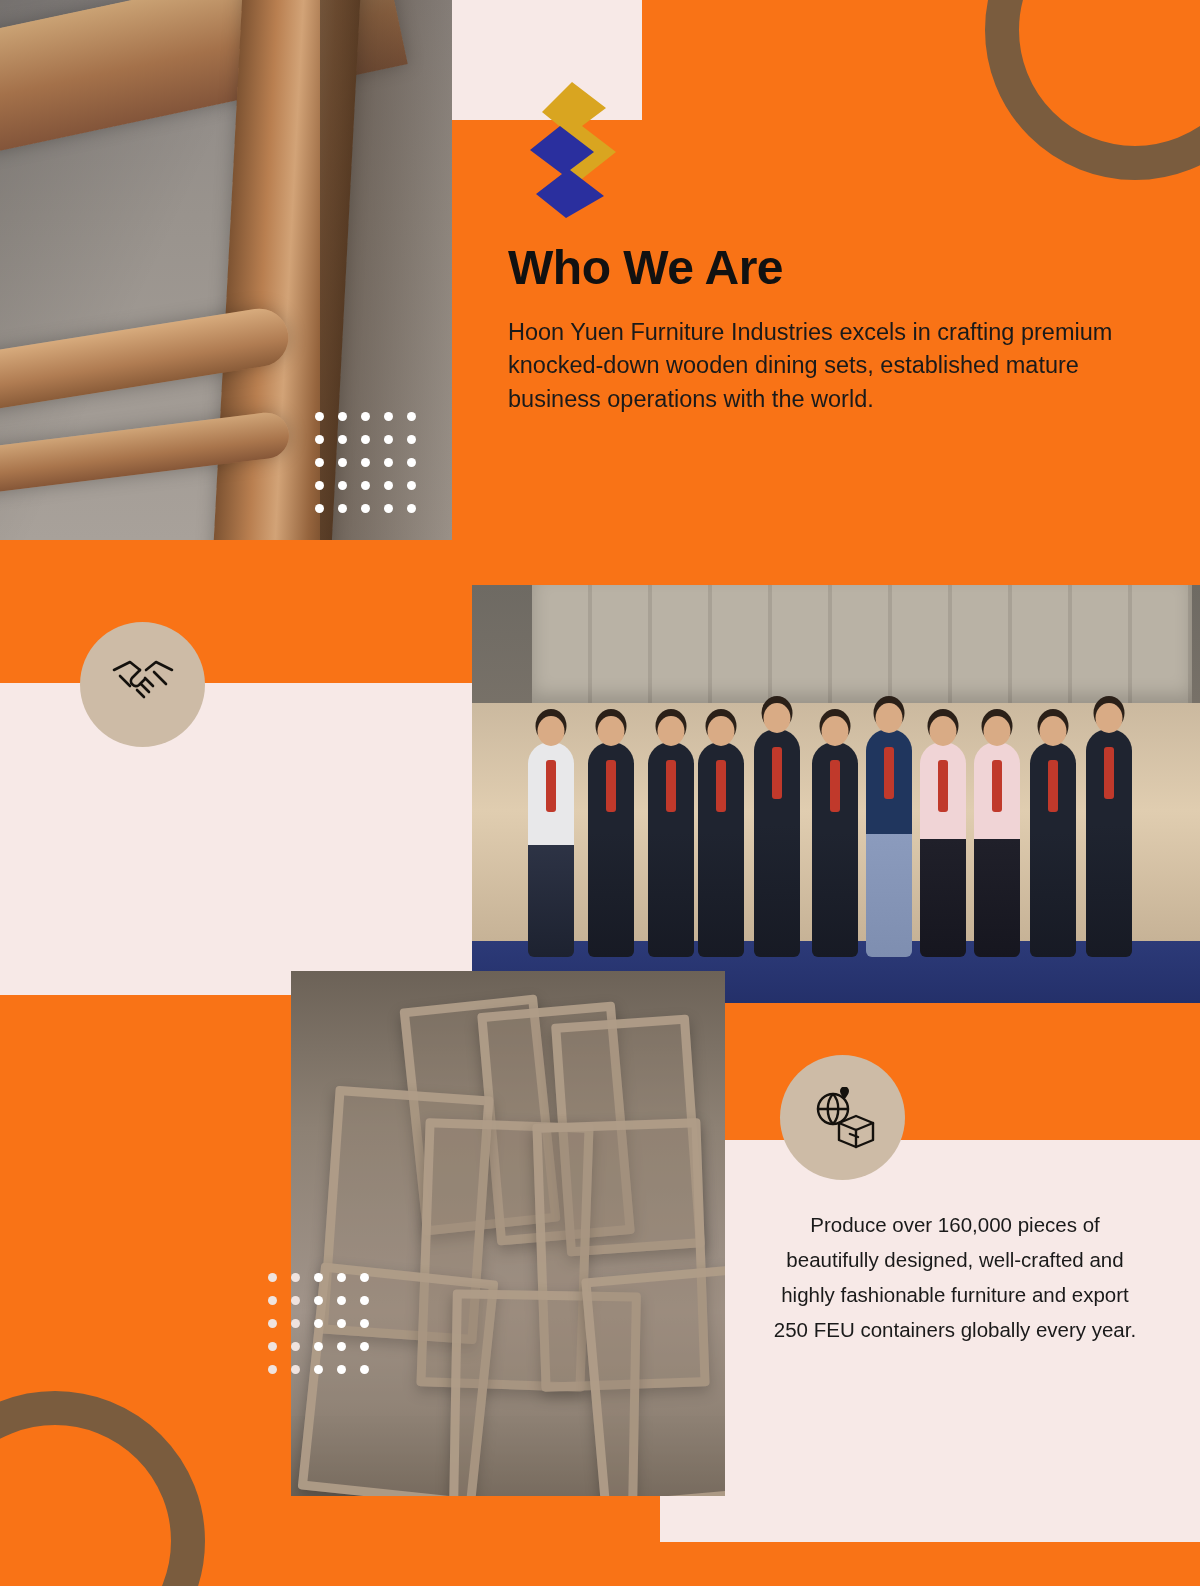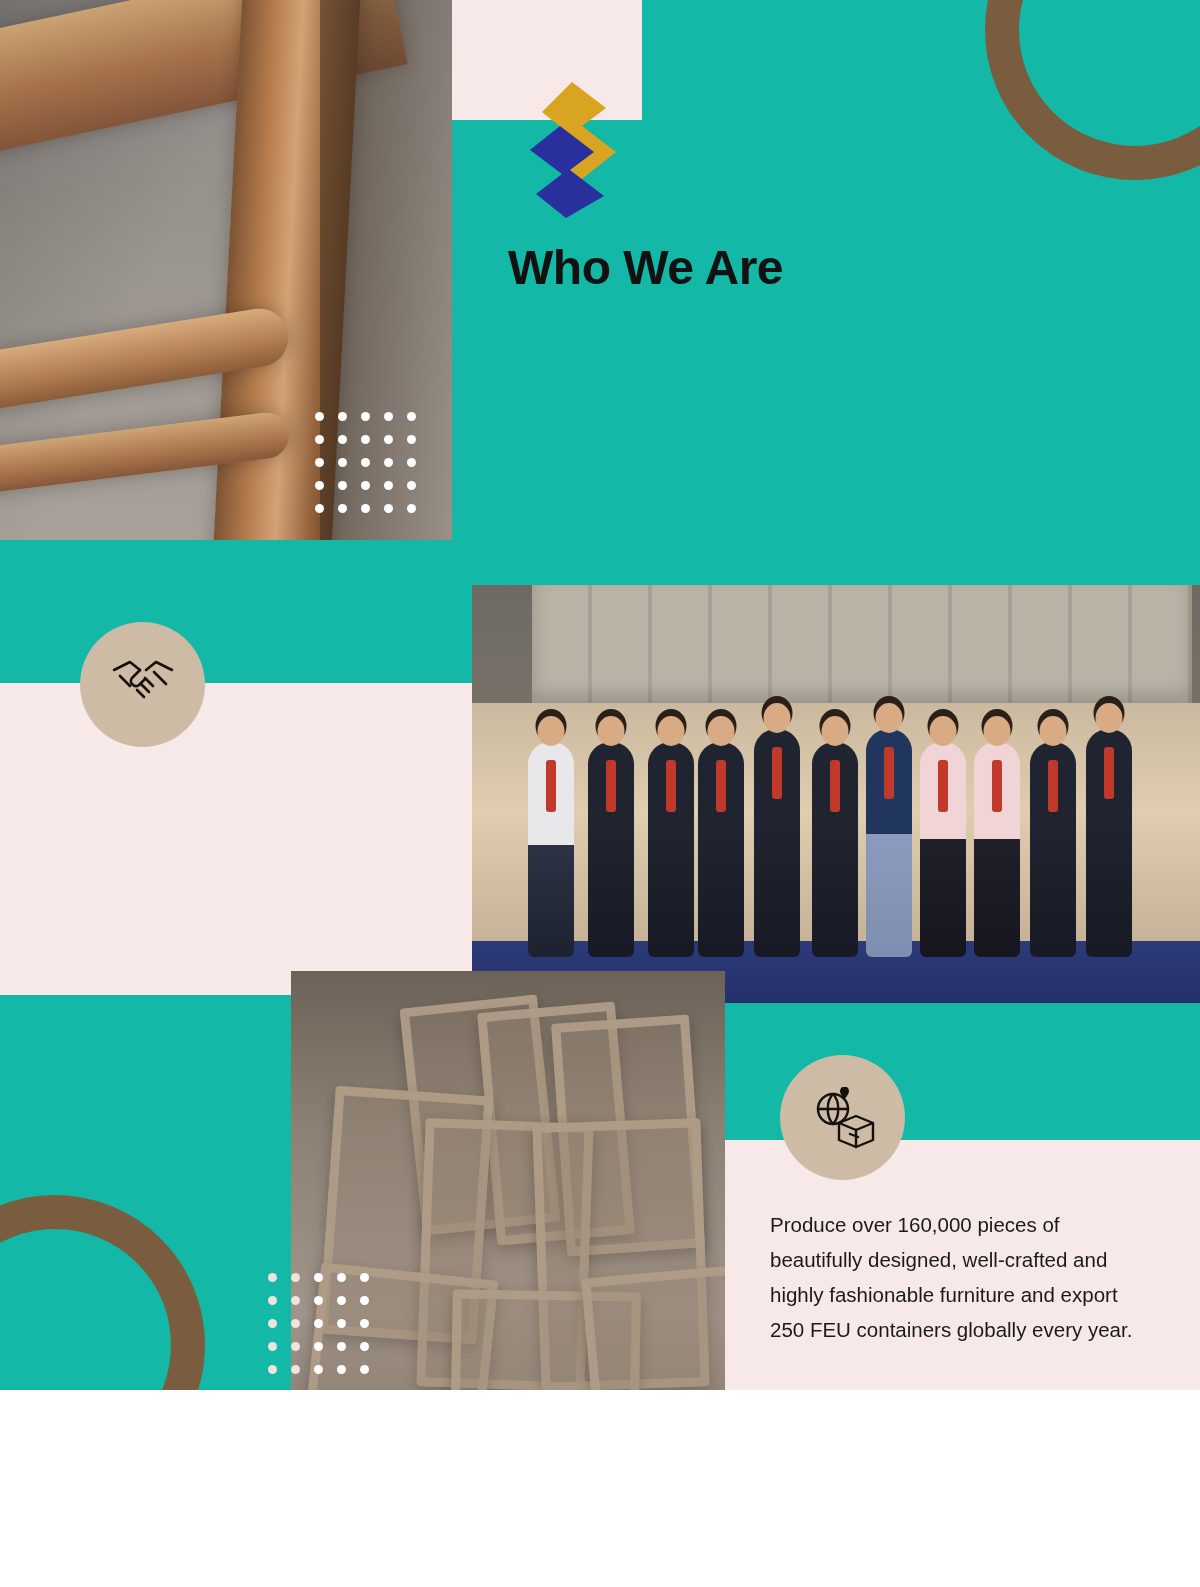--- a/index.html
+++ b/index.html
@@ -7,23 +7,23 @@
     padding: 0;
     background: #ffffff;
   }
   body {
     font-family: "Liberation Sans", sans-serif;
     -webkit-font-smoothing: antialiased;
   }
   .page {
     position: relative;
     width: 1200px;
-    height: 1390px;
+    height: 1586px;
     overflow: hidden;
-    background: #14b8a6;
+    background: #f97316;
   }
 
   
   .ring {
     position: absolute;
     border-radius: 50%;
     border-style: solid;
     box-sizing: border-box;
   }
   .ring-top-right {
@@ -274,20 +274,21 @@
   }
   .body-right {
     position: absolute;
     left: 770px;
     top: 1208px;
     width: 370px;
     font-size: 20.5px;
     line-height: 1.7;
     color: #1a1a1a;
     margin: 0;
+    text-align: center;
   }
 </style>
 </head>
 <body>
 
 <div class="page">
 
   <div class="pinkblock pink-top"></div>
   <div class="pinkblock pink-mid-left"></div>
   <div class="pinkblock pink-bottom-right"></div>
@@ -330,20 +331,21 @@
   </div>
 
   <div class="logo">
     <svg viewBox="0 0 110 140" width="110" height="140" aria-hidden="true">
       <path d="M52 4 L86 30 L62 48 L96 74 L58 104 L28 80 L54 60 L22 34 Z" fill="#d9a520"></path>
       <path d="M40 48 L74 74 L50 92 L84 118 L46 140 L16 116 L42 96 L10 72 Z" fill="#2a2f9e"></path>
     </svg>
   </div>
 
   <h1 class="headline">Who We Are</h1>
+  <p class="intro">Hoon Yuen Furniture Industries excels in crafting premium knocked-down wooden dining sets, established mature business operations with the world.</p>
 
   <div class="photo photo-team">
     <div class="curtain"></div>
     <div class="team-wall"></div>
     <div class="team-floor"></div>
     <div class="person light" style="left:56px;"></div>
     <div class="person" style="left:116px;"></div>
     <div class="person" style="left:176px;"></div>
     <div class="person" style="left:226px;"></div>
     <div class="person" style="left:282px; height:228px;"></div>

